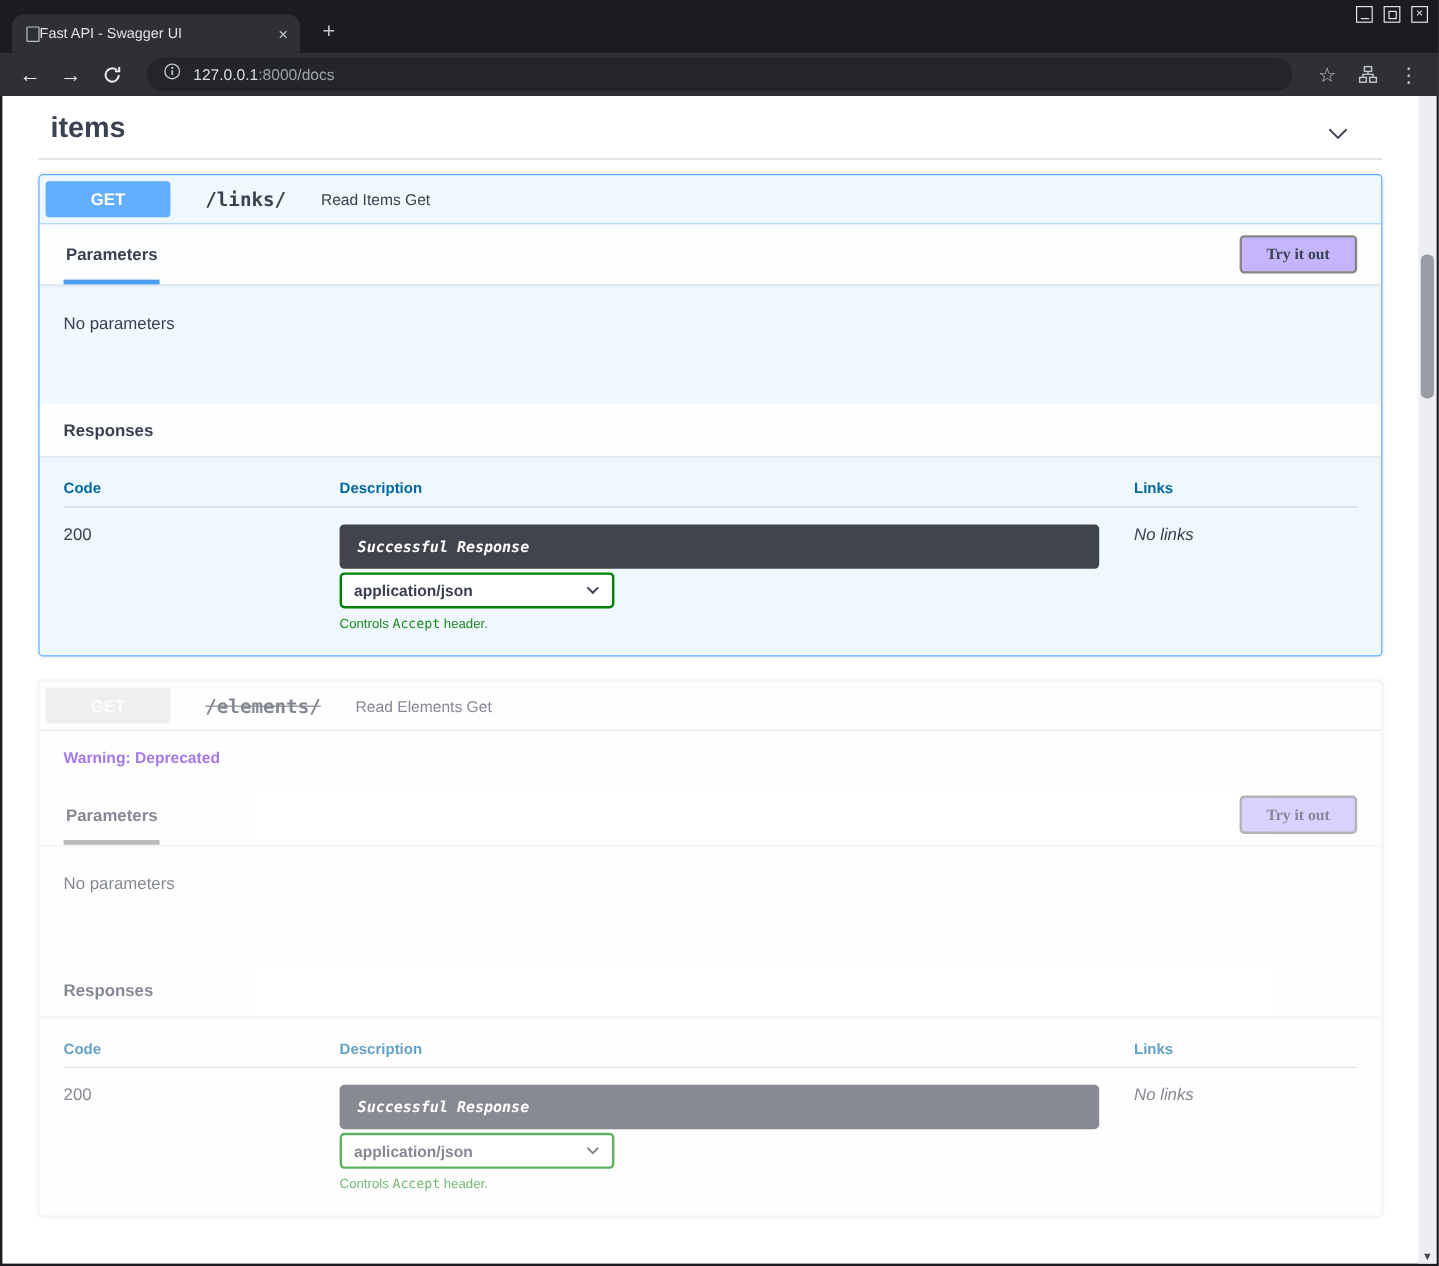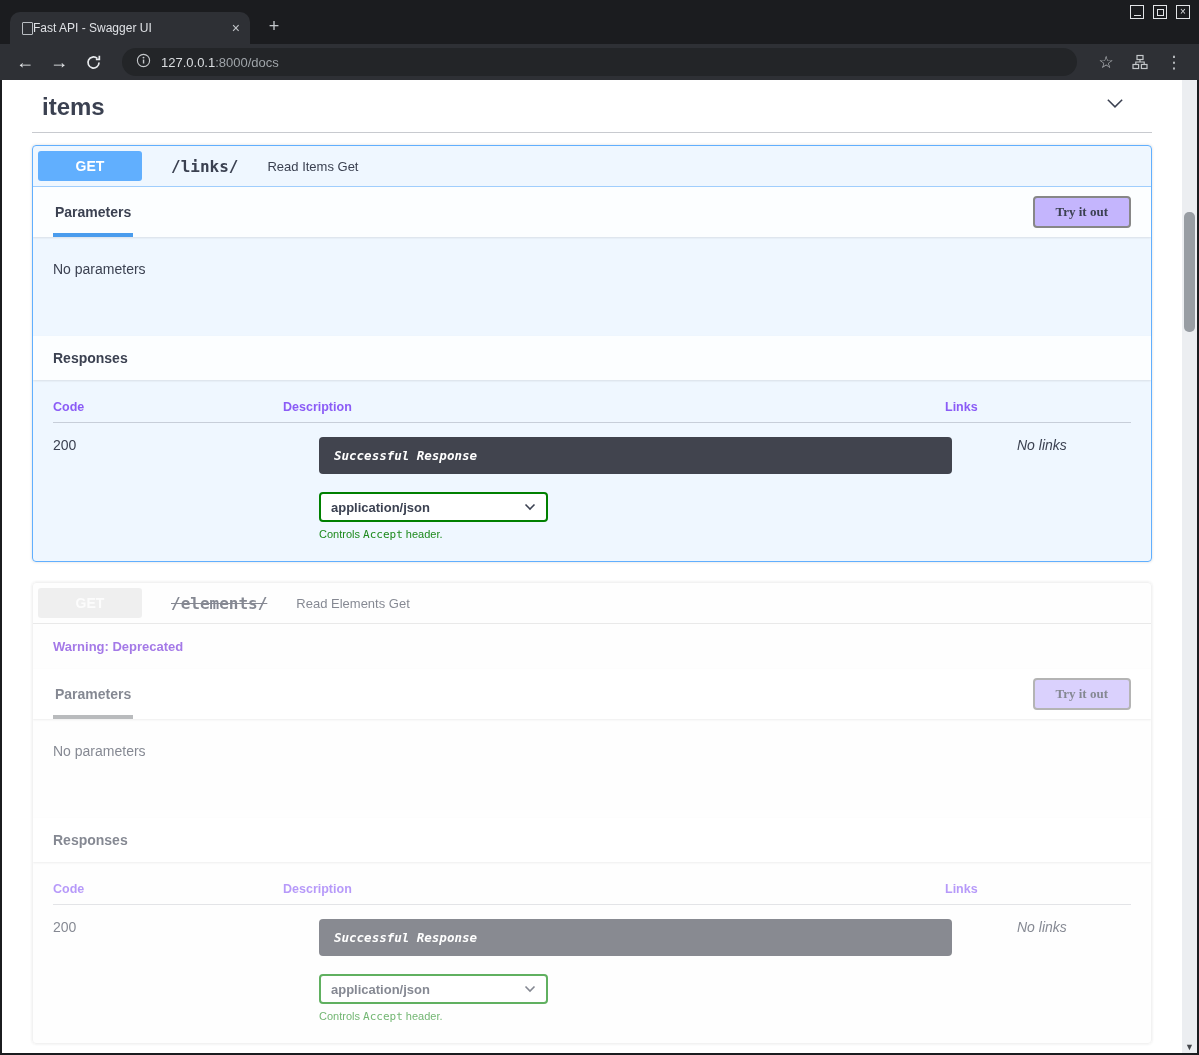--- a/index.html
+++ b/index.html
@@ -42,21 +42,21 @@
     color:#c4c7ca; font-size:17px; flex:0 0 auto; }
 
   
   .page { position:absolute; top:80px; left:2px; right:2px; bottom:2px; background:#fff; display:flex; }
   .page-content { flex:1; overflow:hidden; padding:6px 30px 0; }
   .scrollbar { width:15px; background:#eceef1; position:relative; flex:0 0 auto; }
   .scroll-thumb { position:absolute; top:132px; left:2px; right:2px; height:120px; background:#989da3; border-radius:5px; }
   .scroll-arrow { position:absolute; bottom:1px; left:0; right:0; text-align:center; color:#45484d; font-size:9px; }
 
   
-  .tag-row { display:flex; align-items:flex-start; justify-content:space-between;
+  .tag-row { display:flex; align-items:flex-end; justify-content:space-between;
     padding:6px 10px 10px; border-bottom:1px solid rgba(59,65,81,.28); }
   .tag-row h3 { font-size:24px; font-weight:700; color:#3b4151; line-height:30px; }
   .chev { display:flex; align-items:center; padding-right:16px; }
 
   .opblock { border:1px solid #61affe; border-radius:4px; background:rgba(97,175,254,.1);
     margin-top:12px; box-shadow:0 0 3px rgba(0,0,0,.15); overflow:hidden; }
   .opblock.deprecated { border-color:#ebebeb; background:hsla(0,0%,92%,.12); opacity:.62; margin-top:20px; }
 
   .op-summary { display:flex; align-items:center; gap:29px; padding:5px 8px 5px 5px;
     border-bottom:1px solid rgba(97,175,254,.55); cursor:pointer; }
@@ -78,28 +78,28 @@
   .deprecated .tab-active { border-bottom-color:#8f9296; }
   .hdr-title { font-size:14px; font-weight:700; color:#3b4151; }
   .try-btn { background:#c4b5fd; border:2px solid #878787; border-radius:4px; color:#3b4151;
     font-weight:700; font-size:13px; padding:6px 21px; font-family:Liberation Serif, serif; cursor:pointer;text-align:right; }
 
   .params-body { padding:24px 20px; min-height:99px; font-size:14px; color:#3b4151; }
 
   .resp-body { padding:20px; }
   .resp-head, .resp-row { display:grid; grid-template-columns:230px 662px 1fr; }
   .resp-head { border-bottom:1px solid rgba(59,65,81,.22); padding-bottom:8px; }
-  .resp-head > div { font-size:12.5px; font-weight:700; color:#8b5cf6; }
-  .resp-row { padding-top:14px;gap:36px; }
+  .resp-head > div { font-size:12.5px; font-weight:700; color:#0369a1; }
+  .resp-row { padding-top:14px; }
   .code-cell { font-size:14px; color:#3b4151; }
   .links-cell { font-size:14px; font-style:italic; color:#3b4151; }
   .desc-banner { background:#41444e; color:#fff; font-family:"DejaVu Sans Mono", monospace;
     font-style:italic; font-weight:600; font-size:12.5px; padding:11px 15px; border-radius:4px;
     max-width:633px; }
-  .media-select { margin-top:18px; width:229px; height:29px; border:2px solid #008000;
+  .media-select { margin-top:3px; width:229px; height:29px; border:2px solid #008000;
     border-radius:4px; background:#fff; display:flex; align-items:center;
     justify-content:space-between; padding:13px 10px; cursor:pointer; }
   .media-select .val { font-size:13px; font-weight:600; color:#3b4151; }
   .accept-note { margin-top:6px; font-size:11px; color:#1d8a1d; }
   .accept-note .mono { font-family:"DejaVu Sans Mono", monospace; }
 </style>
 </head>
 <body>
 
 <div class="titlebar">

